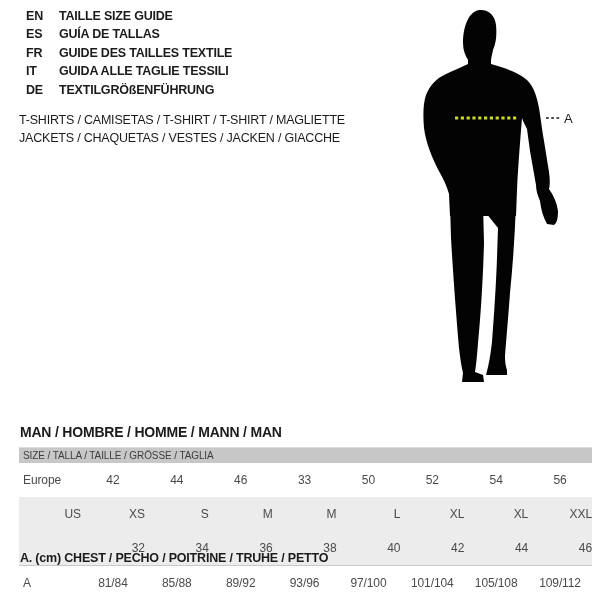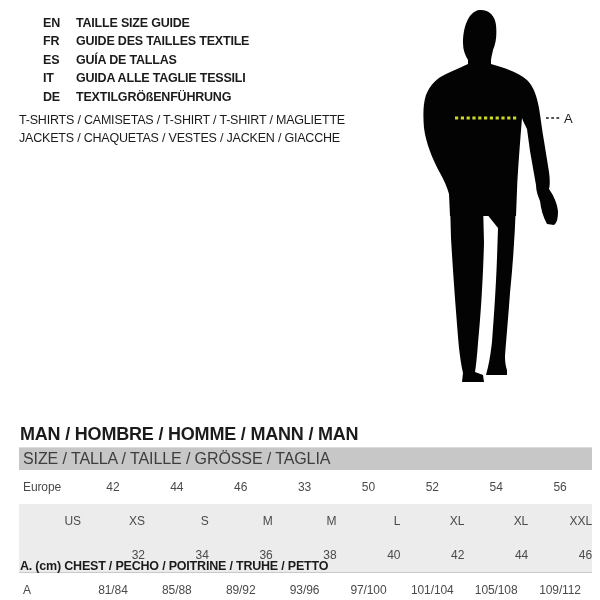--- a/index.html
+++ b/index.html
@@ -1,65 +1,65 @@
 <!DOCTYPE html>
 <html><head>
 <meta charset="utf-8">
 <style>
   html,body{margin:0;padding:0;background:#ffffff;}
   .canvas{
     position:relative;width:600px;height:600px;background:#ffffff;overflow:hidden;
     font-family:"Liberation Sans","DejaVu Sans",sans-serif;color:#1b1b1b;
   }
   
-  .lang-block{position:absolute;left:26px;top:14px;margin-left:17px;}
+  .lang-block{position:absolute;left:26px;top:7px;}
   .lang-row{display:flex;line-height:18.4px;font-size:12.5px;font-weight:700;letter-spacing:-0.2px;}
   .lang-code{width:33px;flex:0 0 33px;}
   
   .cat-block{position:absolute;left:19px;top:111px;}
   .cat-line{font-size:12.5px;font-weight:400;line-height:18px;letter-spacing:-0.2px;white-space:nowrap;}
   
   .figure-wrap{position:absolute;left:420px;top:8px;width:160px;height:376px;}
   .figure-wrap svg{display:block;}
   
-  .section-title{position:absolute;left:20px;top:424px;font-size:18px;font-weight:700;letter-spacing:-0.2px;}
+  .section-title{position:absolute;left:20px;top:424px;font-size:14px;font-weight:700;letter-spacing:-0.2px;}
   
   .size-table{position:absolute;left:19px;top:447px;width:573px;border-collapse:collapse;table-layout:fixed;}
   .size-table th{
-    background:#c7c7c7;color:#3d3d3d;font-size:16px;font-weight:400;
+    background:#c7c7c7;color:#3d3d3d;font-size:10px;font-weight:400;
     text-align:left;padding:2px 0 2px 4px;height:11px;letter-spacing:-0.1px;
     border-top:1px solid #dcdcdc;
   }
   .size-table td{
     font-size:12px;color:#4a4a4a;height:34px;padding:0;text-align:center;
     font-weight:400;letter-spacing:-0.1px;
   }
   .size-table td.rowlabel{text-align:left;padding-left:4px;width:60px;}
   .size-table tr.shaded td{background:#ececec;text-align:right;}
   .size-table tr.topline td{border-top:1px solid #c9c9c9;}
   
-  .footnote{position:absolute;left:20px;top:551px;font-size:12.5px;font-weight:700;letter-spacing:-0.2px;margin-top:8px;}
+  .footnote{position:absolute;left:20px;top:551px;font-size:12.5px;font-weight:700;letter-spacing:-0.2px;}
 </style>
 </head>
 <body>
 
 <div class="canvas">
 
   <div class="lang-block">
     <div class="lang-row">
       <span class="lang-code">EN</span>
       <span class="lang-label">TAILLE SIZE GUIDE</span>
     </div>
     <div class="lang-row">
+      <span class="lang-code">ES</span>
+      <span class="lang-label">GUÍA DE TALLAS</span>
+    </div>
+    <div class="lang-row">
       <span class="lang-code">FR</span>
       <span class="lang-label">GUIDE DES TAILLES TEXTILE</span>
-    </div>
-    <div class="lang-row">
-      <span class="lang-code">ES</span>
-      <span class="lang-label">GUÍA DE TALLAS</span>
     </div>
     <div class="lang-row">
       <span class="lang-code">IT</span>
       <span class="lang-label">GUIDA ALLE TAGLIE TESSILI</span>
     </div>
     <div class="lang-row">
       <span class="lang-code">DE</span>
       <span class="lang-label">TEXTILGRÖßENFÜHRUNG</span>
     </div>
   </div>

